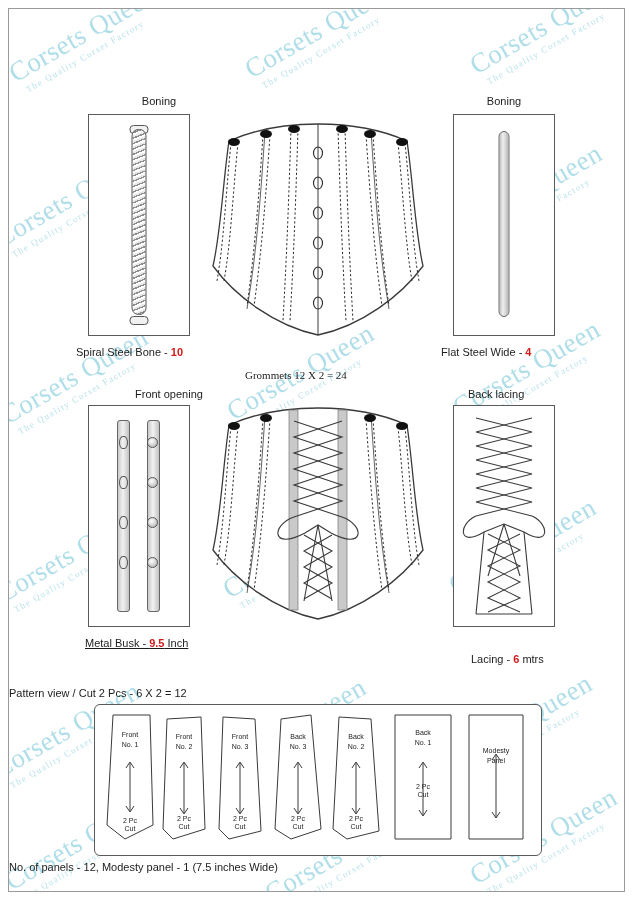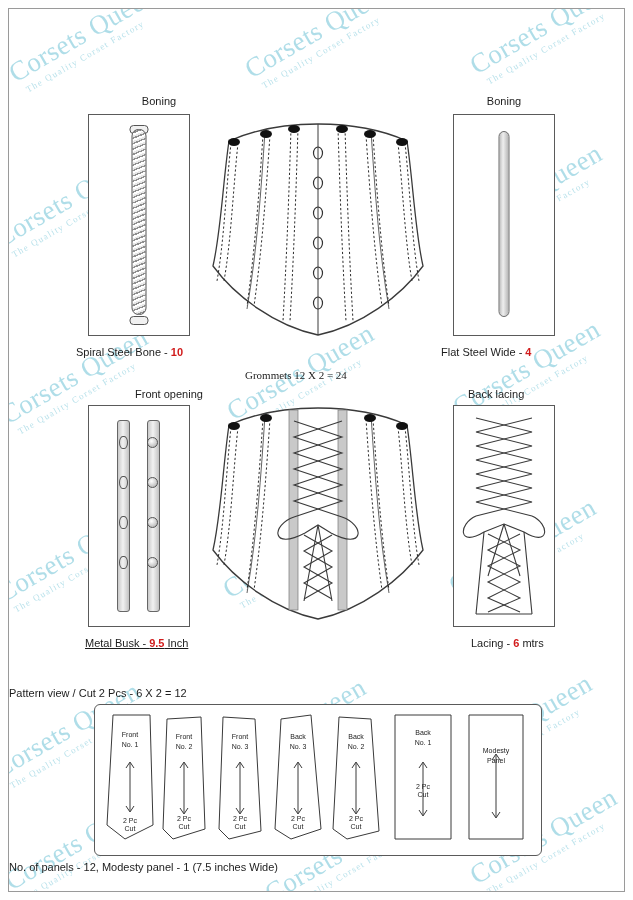--- a/index.html
+++ b/index.html
@@ -345,21 +345,21 @@
         <path d="M50 118 L34 170 M50 118 L66 170"></path>
 
         <path d="M34 128 L66 144 L34 160 L66 176 L34 192 L66 206"></path>
         <path d="M66 128 L34 144 L66 160 L34 176 L66 192 L34 206"></path>
         <path d="M30 126 L22 208 M70 126 L78 208"></path>
         <path d="M22 208 L78 208"></path>
       </g>
     </svg>
   </div>
 
-  <div class="caption" style="left:450px; top:628px;padding-left:12px;">
+  <div class="caption" style="left:450px; top:644px;padding-left:12px;">
     <span>Lacing  - </span><span class="num">6</span><span> mtrs</span>
   </div>
 
   <div class="fig" style="left:196px; top:396px;">
     <svg width="226" height="225" viewBox="0 0 226 225">
       <path d="M24 20 C 18 60, 16 110, 8 145 C 30 175, 70 205, 113 214 C 156 205, 196 175, 218 145
                C 210 110, 208 60, 202 20 C 175 8, 145 3, 113 3 C 81 3, 51 8, 24 20 Z" fill="#ffffff" stroke="#3a3a3a" stroke-width="1.3"></path>
 
       <path d="M60 10 C 56 70, 52 130, 42 188" fill="none" stroke="#3a3a3a" stroke-width=".8"></path>
       <path d="M166 10 C 170 70, 174 130, 184 188" fill="none" stroke="#3a3a3a" stroke-width=".8"></path>

